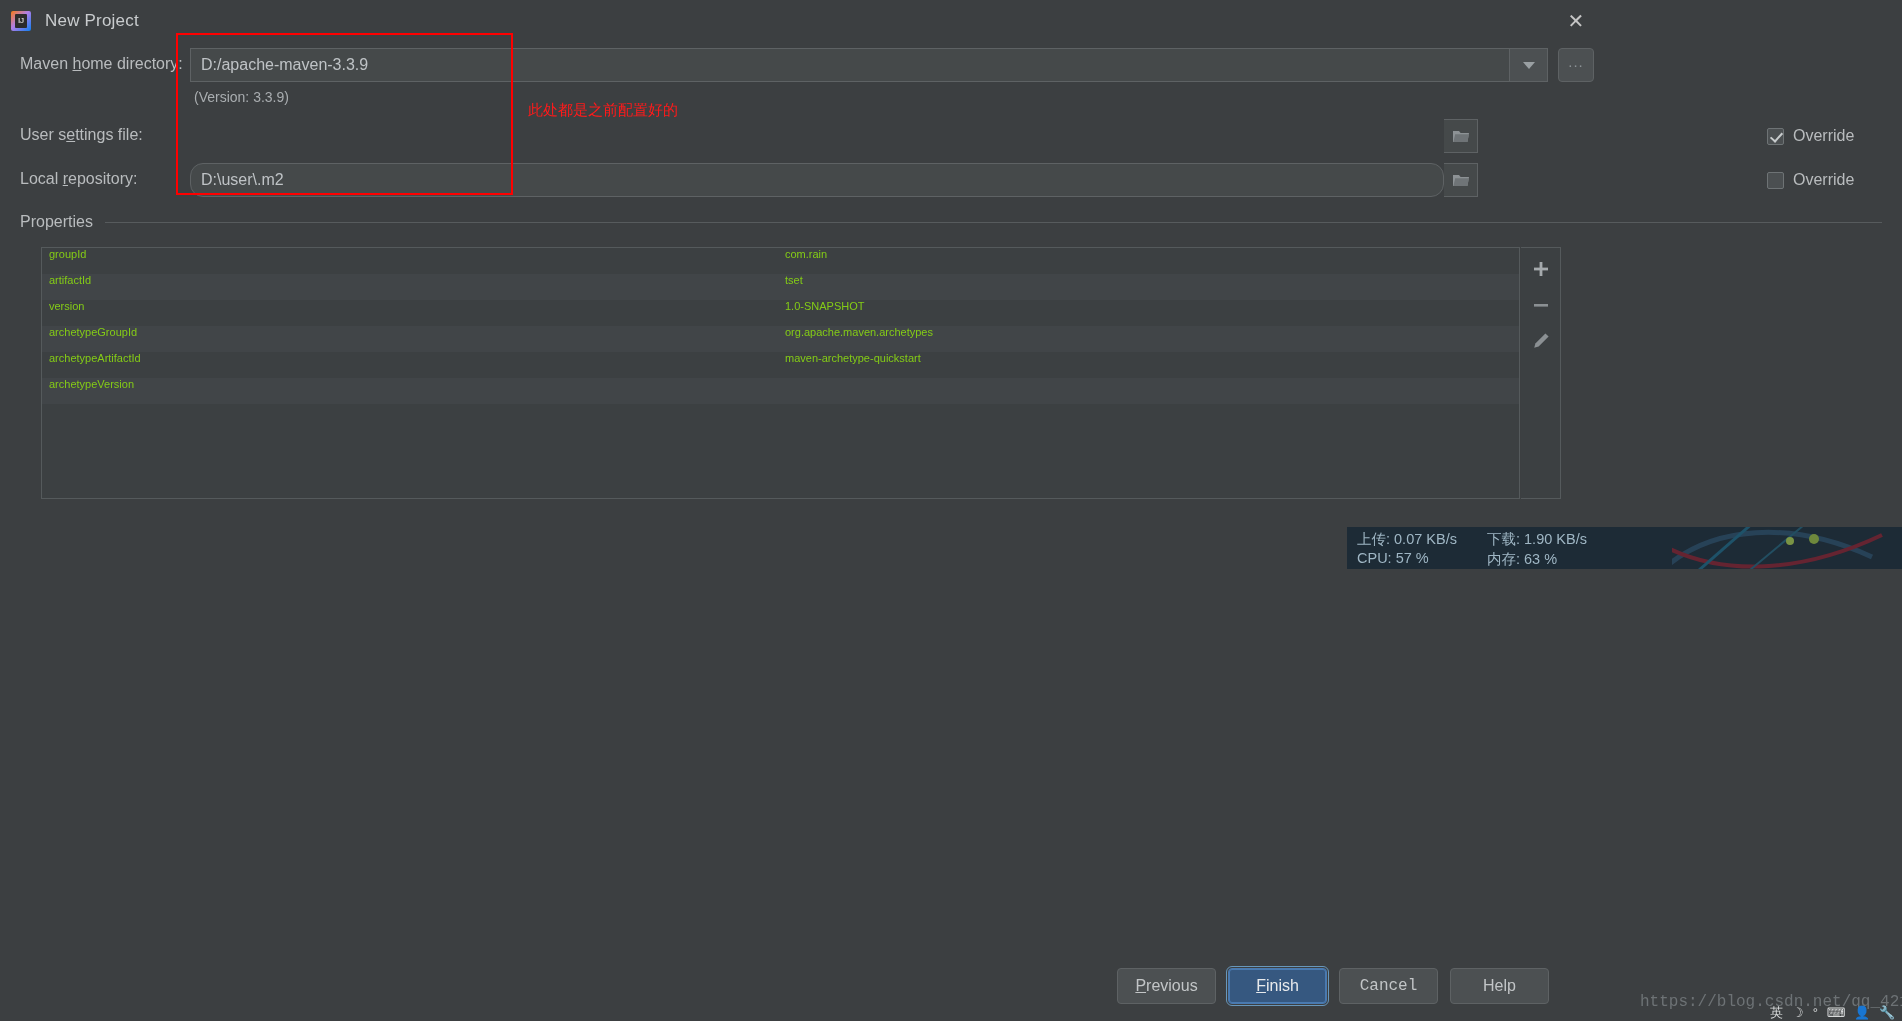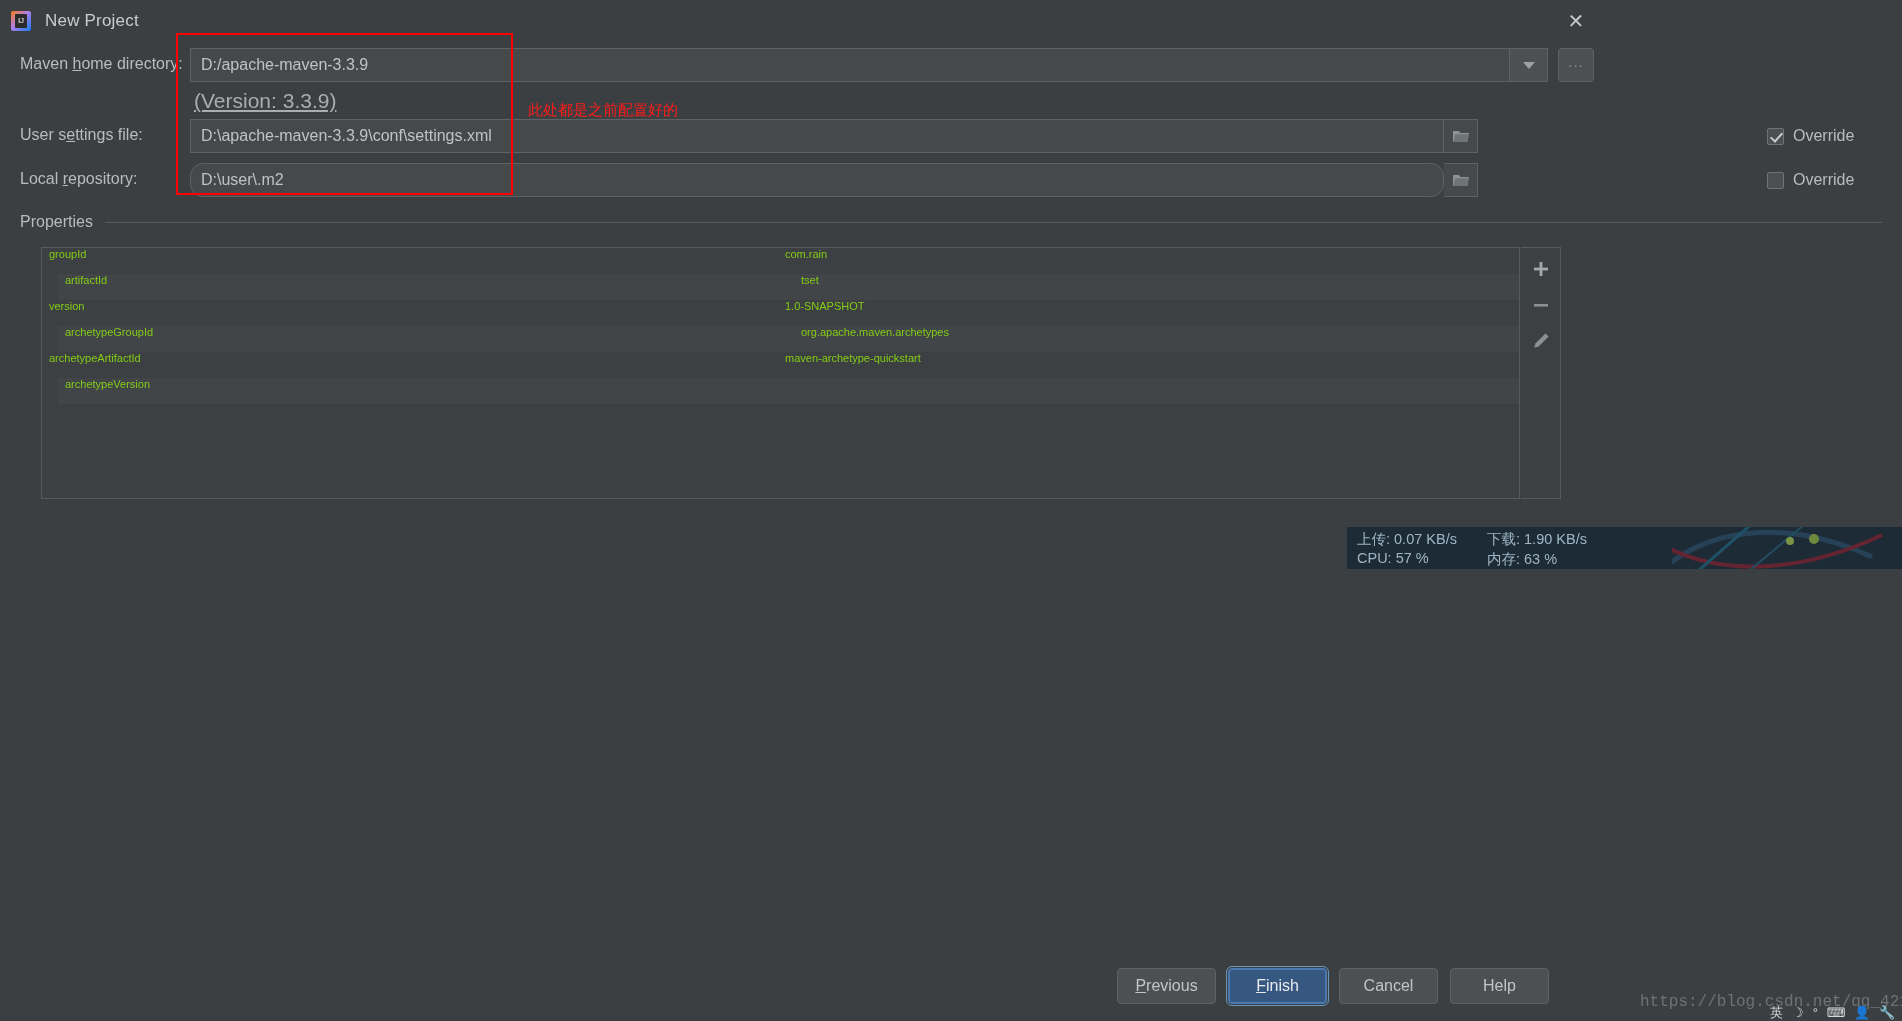--- a/index.html
+++ b/index.html
@@ -71,21 +71,21 @@
     display: flex; align-items: center; justify-content: center;
     color: #8c9296; font-size: 15px; letter-spacing: 1px; padding-bottom: 8px;
   }
   .folder-btn {
     position: absolute; width: 34px; height: 34px;
     background: #45494a; border: 1px solid #5e6264; border-left: none;
     display: flex; align-items: center; justify-content: center;
   }
   .version-note {
     position: absolute; left: 194px; top: 89px;
-    font-size: 21px; color: #a9adb0; text-decoration: underline;
+    font-size: 14px; color: #a9adb0;
   }
   
   .chk-wrap {
     position: absolute; display: flex; align-items: center; gap: 9px;
   }
   .chk {
     width: 17px; height: 17px; border: 1px solid #6e7375;
     background: #4b4f51; border-radius: 2px; position: relative; flex: none;
   }
   .chk.on::after {
@@ -115,21 +115,21 @@
   .table {
     position: absolute; left: 41px; top: 247px;
     width: 1479px; height: 252px;
     background: #3c4042; border: 1px solid #555a5c;
     overflow: hidden;
   }
   .trow {
     height: 26px; display: flex; 
     font-size: 11px; color: #84cc16;
   }
-  .trow.alt { background: #414548; margin-left: 16px; }
+  .trow.alt { background: #414548; }
   .tkey { width: 741px; padding-left: 7px; white-space: nowrap; overflow: hidden; }
   .tval { flex: 1; padding-left: 2px; white-space: nowrap; overflow: hidden; }
   .tb-strip {
     position: absolute; left: 1521px; top: 247px;
     width: 40px; height: 252px;
     border: 1px solid #555a5c; border-left: none; background: #3c4042;
   }
   .tb-btn {
     position: absolute; left: 0; width: 40px; height: 30px;
     display: flex; align-items: center; justify-content: center;
@@ -194,21 +194,20 @@
     <div class="combo-arrow" style="left:1510px; top:2px;">
       <i></i>
     </div>
     <div class="dots-btn" style="left:1558px; top:2px;">...</div>
   </div>
 
   <div class="version-note">(Version: 3.3.9)</div>
 
   <div class="row" style="top:117px;">
     <div class="lbl">User s<u>e</u>ttings file:</div>
-    <div class="field" style="left:190px; top:2px; width:1254px;">D:\apache-maven-3.3.9\conf\settings.xml</div>
     <div class="folder-btn" style="left:1444px; top:2px;">
       <svg width="18" height="15" viewBox="0 0 18 15">
         <path d="M1 2 L7 2 L8.6 4 L17 4 L15.4 13 L1 13 Z" fill="#8d9295"></path>
         <path d="M3.2 5.2 L17 5.2 L15.4 13 L1.4 13 Z" fill="#6f7477"></path>
       </svg>
     </div>
     <div class="chk-wrap" style="left:1767px; top:10px;">
       <div class="chk on"></div>
       <div class="chk-lbl">Override</div>
     </div>
@@ -292,21 +291,21 @@
       <circle cx="142" cy="24" r="5" fill="#8aa83f"></circle>
     </svg>
     <div class="line1">上传: 0.07 KB/s</div>
     <div class="line1 g2">下载: 1.90 KB/s</div>
     <div class="line2">CPU: 57 %</div>
     <div class="line2 g2">内存: 63 %</div>
   </div>
 
   <div class="btn" style="left:1117px;"><u>P</u>revious</div>
   <div class="btn primary focus" style="left:1228px;"><u>F</u>inish</div>
-  <div class="btn" style="left:1339px;">Cancel</div>
+  <div class="btn" style="left:1339px;font-family:Liberation Mono, monospace;">Cancel</div>
   <div class="btn" style="left:1450px;text-align:right;">Help</div>
 
   <div class="watermark">https://blog.csdn.net/qq_42150520</div>
 
   <div class="tray" id="tray">
       <span>英</span>
       <span>☽</span>
       <span>°</span>
       <span>⌨</span>
       <span>👤</span>

